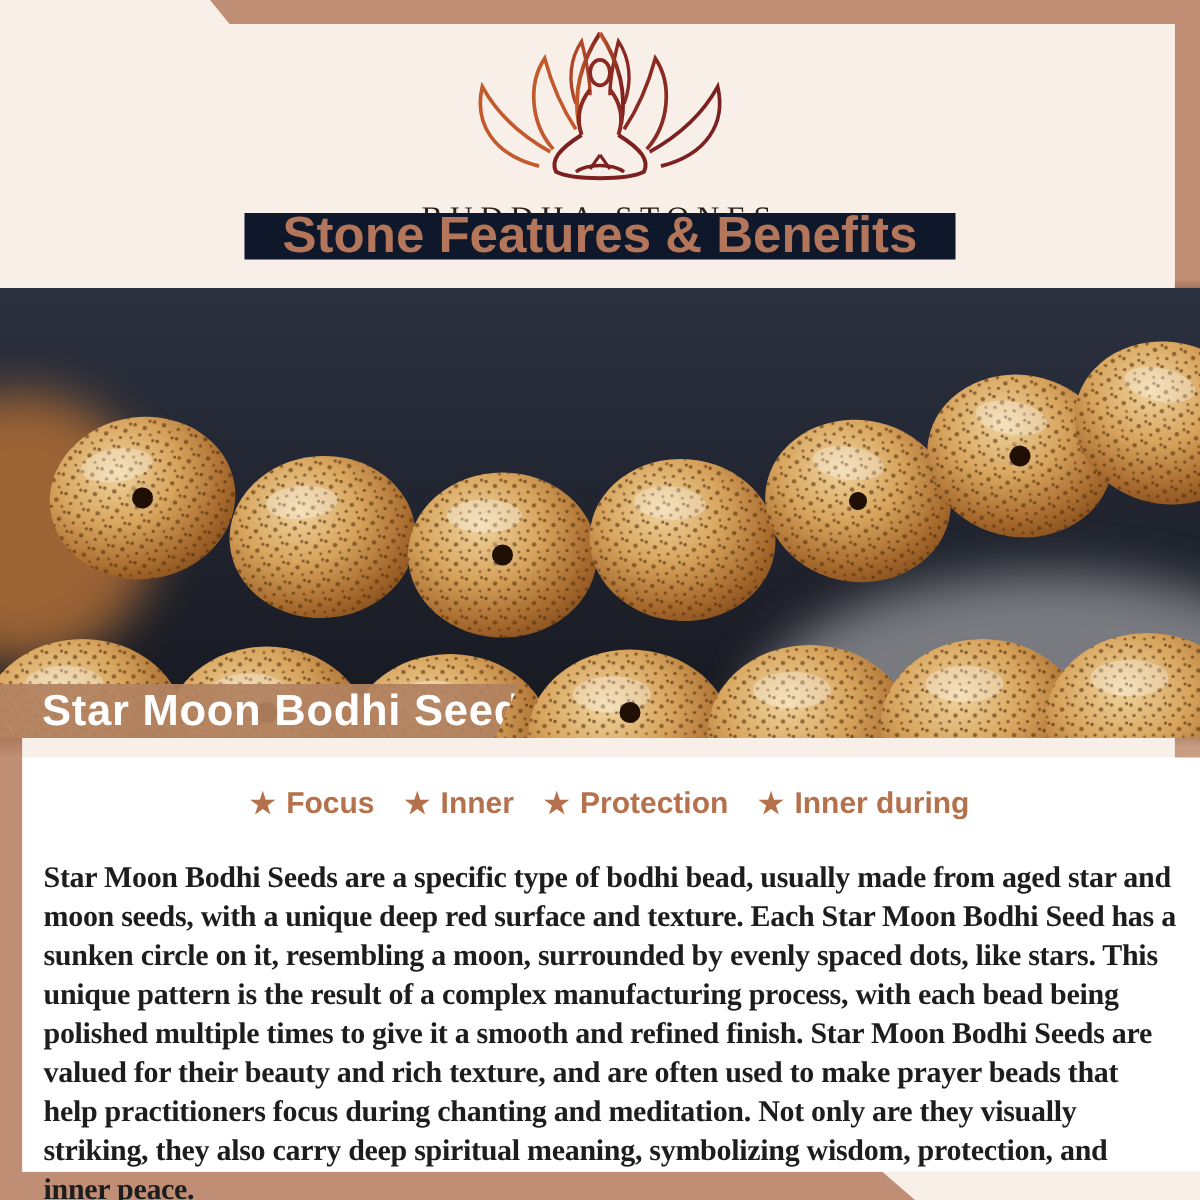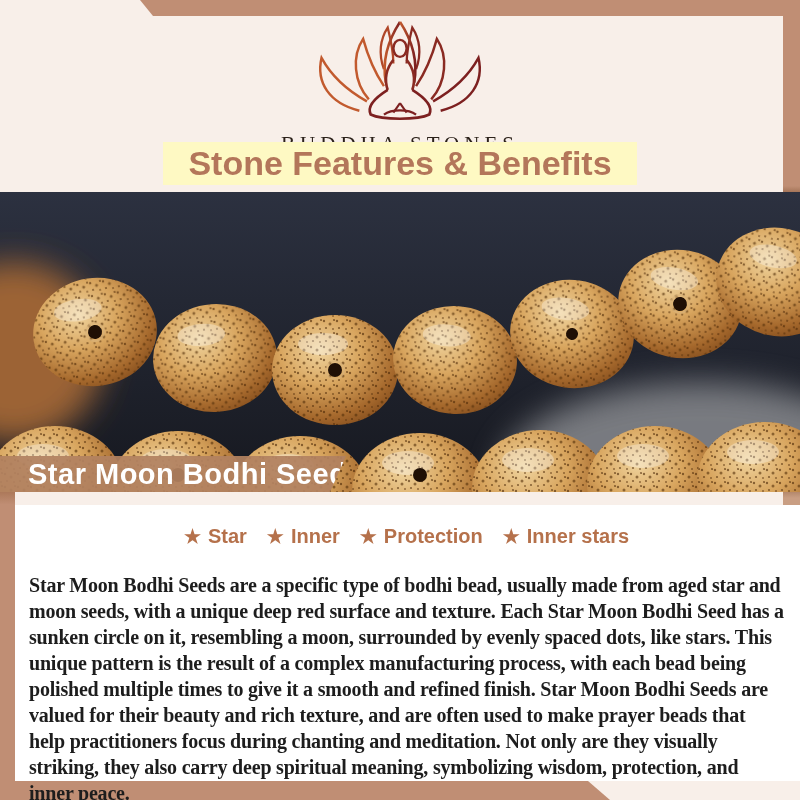--- a/index.html
+++ b/index.html
@@ -34,22 +34,22 @@
   .logo-wrap {
     position:absolute; top:20px; left:0; width:800px;
     display:flex; flex-direction:column; align-items:center;
   }
   .brand-name {
     margin-top:4px;
     font-family:"Liberation Serif", serif;
     font-size:21px; letter-spacing:5px; color:#2b2119; white-space:nowrap;
   }
   .title-band {
-    position:absolute; top:142px; left:163px; width:474px; height:43px;
-    background:#fef9c3; display:flex; align-items:center; justify-content:center;
+    position:absolute; top:142px; left:163px; width:474px; height:31px;
+    background:#0f172a; display:flex; align-items:center; justify-content:center;
   }
   .page-title {
     font-size:34px; font-weight:bold; color:#b3765a; white-space:nowrap;
   }
   
   .photo {
     position:absolute; top:192px; left:0; width:800px; height:300px;
     background:#1d2029;
   }
   .photo svg { display:block; }
@@ -236,31 +236,31 @@
   </div>
 
   <div class="photo-label">
     <span class="photo-label-text">Star Moon Bodhi Seed</span>
   </div>
 
   <div class="content-box">
     <div class="benefits">
       <span class="benefit-item">
         <span class="star-icon">★</span>
-        <span>Star</span>
+        <span>Focus</span>
       </span>
       <span class="benefit-item">
         <span class="star-icon">★</span>
         <span>Inner</span>
       </span>
       <span class="benefit-item">
         <span class="star-icon">★</span>
         <span>Protection</span>
       </span>
       <span class="benefit-item">
         <span class="star-icon">★</span>
-        <span>Inner stars</span>
+        <span>Inner during</span>
       </span>
     </div>
     <p class="description">Star Moon Bodhi Seeds are a specific type of bodhi bead, usually made from aged star and moon seeds, with a unique deep red surface and texture. Each Star Moon Bodhi Seed has a sunken circle on it, resembling a moon, surrounded by evenly spaced dots, like stars. This unique pattern is the result of a complex manufacturing process, with each bead being polished multiple times to give it a smooth and refined finish. Star Moon Bodhi Seeds are valued for their beauty and rich texture, and are often used to make prayer beads that help practitioners focus during chanting and meditation. Not only are they visually striking, they also carry deep spiritual meaning, symbolizing wisdom, protection, and inner peace.</p>
   </div>
 
 </div>
 
 </body></html>

